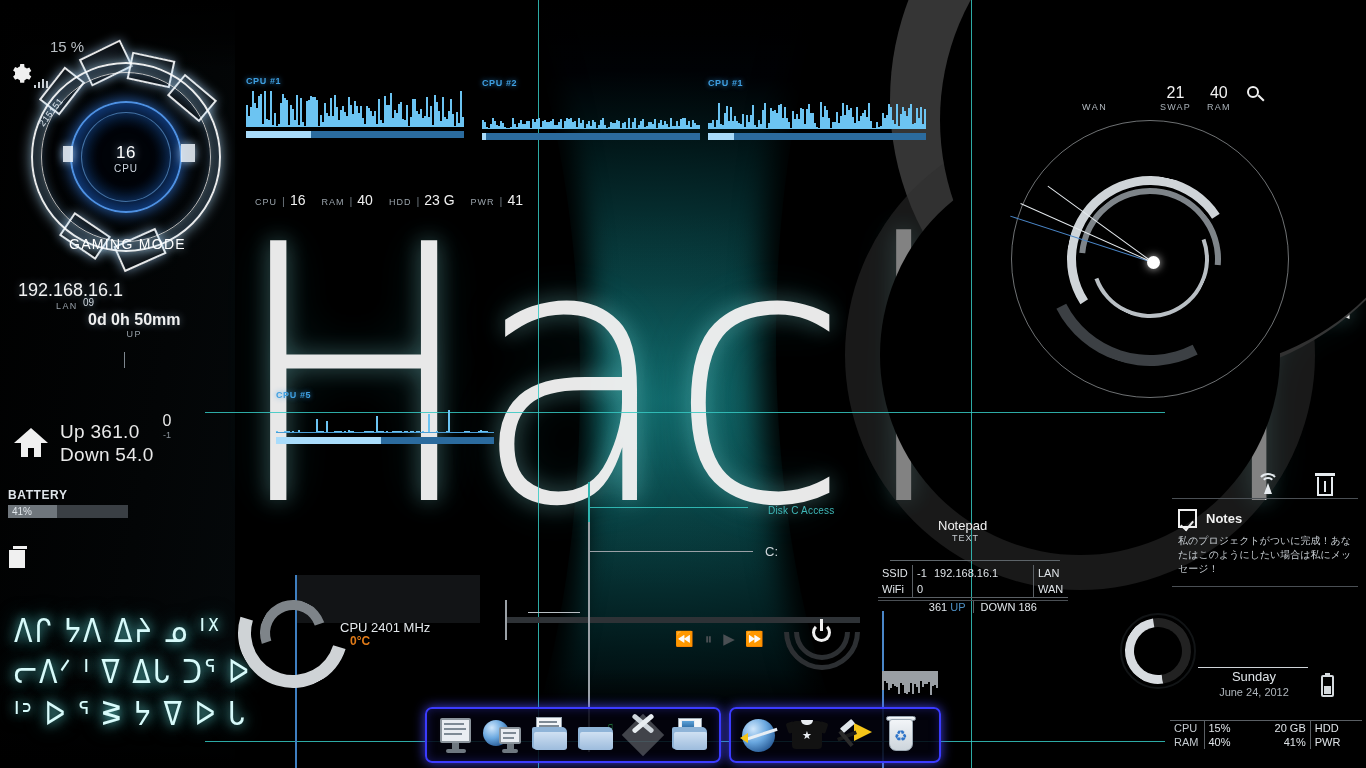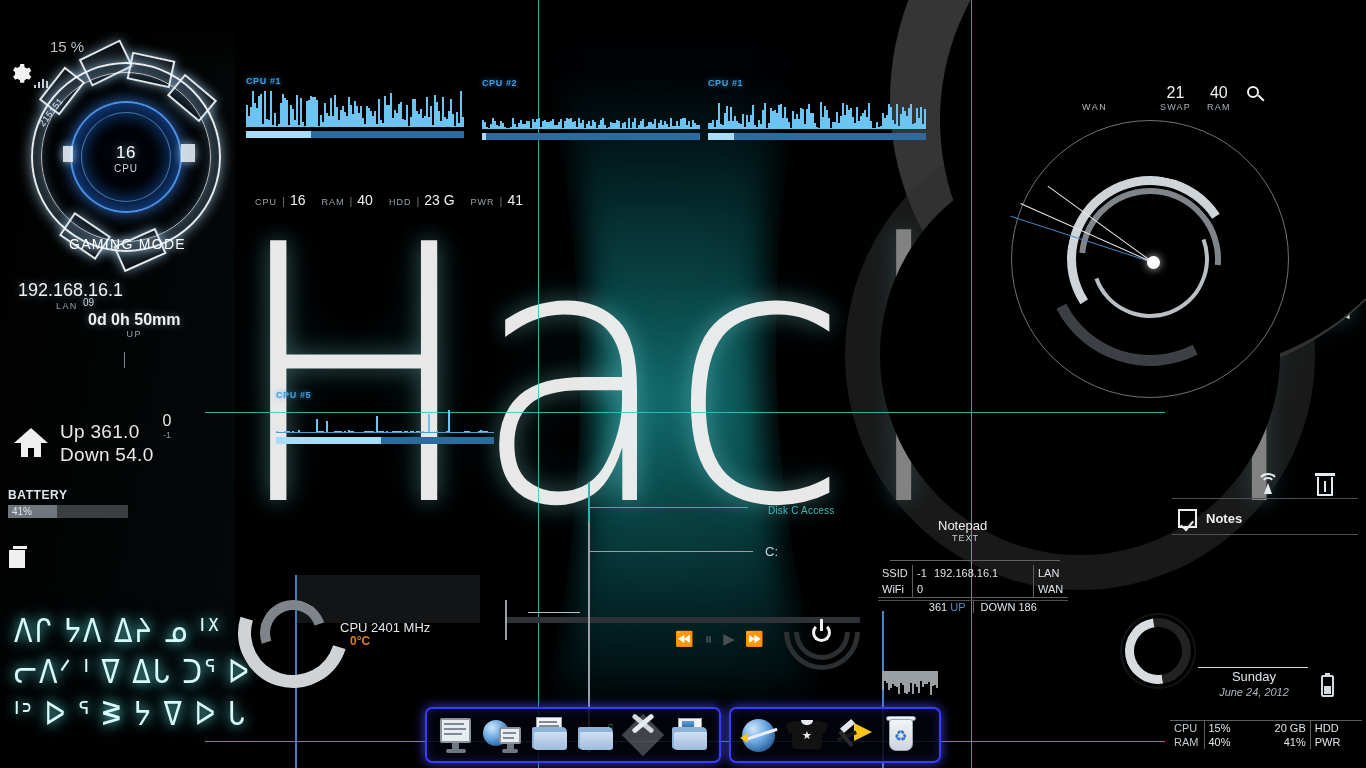--- a/index.html
+++ b/index.html
@@ -269,21 +269,21 @@
     box-shadow:0 0 10px rgba(0,0,0,.8), inset 0 0 4px rgba(0,0,0,.6);
   }
   .clock-ring-out {
     position:absolute; left:-5px; top:-2px; width:76px; height:76px; border-radius:50%;
     border:2px solid #15181a;
   }
   #clock-time { position:absolute; left:78px; top:3px; font-size:40px; color:#fff; letter-spacing:1px;
                 font-family:"DejaVu Sans", sans-serif; font-weight:300; }
   #clock-underline { position:absolute; left:73px; top:52px; width:110px; height:1px; background:#cfd4d8; }
   #clock-day { position:absolute; left:73px; top:54px; width:112px; text-align:center; font-size:13px; color:#dfe4e8; }
-  #clock-date { position:absolute; left:73px; top:71px; width:112px; text-align:center; font-size:11px; color:#aeb5bb;font-style:italic; }
+  #clock-date { position:absolute; left:73px; top:71px; width:112px; text-align:center; font-size:11px; color:#aeb5bb; }
   .batt-icon { position:absolute; left:196px; top:58px; width:13px; height:24px; z-index:14; }
   .batt-icon .shell { position:absolute; left:0; top:2px; width:13px; height:22px; border:2px solid #d5dade; border-radius:2px; }
   .batt-icon .cap2 { position:absolute; left:4px; top:0px; width:5px; height:2px; background:#d5dade; }
   .batt-icon .fill2 { position:absolute; left:3px; top:13px; width:7px; height:8px; background:#d5dade; }
 
   
   #stats-table { position:absolute; left:1170px; top:720px; width:192px; z-index:14;
                  border-top:1px solid #5a5f64; }
   #stats-table table { width:192px; border-collapse:collapse; font-size:11px; color:#dfe4e8; }
   #stats-table td { padding:1px 4px; }
@@ -1024,20 +1024,21 @@
       <div class="can"></div>
       <div class="l1"></div>
   </div>
 </div>
 <div id="notes-panel">
   <div class="hr-line"></div>
   <div id="notes-head">
     <div class="check-icon"></div>
     <div id="notes-title">Notes</div>
   </div>
+  <div id="notes-body">私のプロジェクトがついに完成！あなたはこのようにしたい場合は私にメッセージ！</div>
   <div class="hr-line"></div>
 </div>
 
 <div id="clock-block">
   <div class="clock-ring-out"></div>
   <div class="clock-ring"></div>
   <div id="clock-underline"></div>
   <div id="clock-day">Sunday</div>
   <div id="clock-date">June 24, 2012</div>
   <div class="batt-icon">

